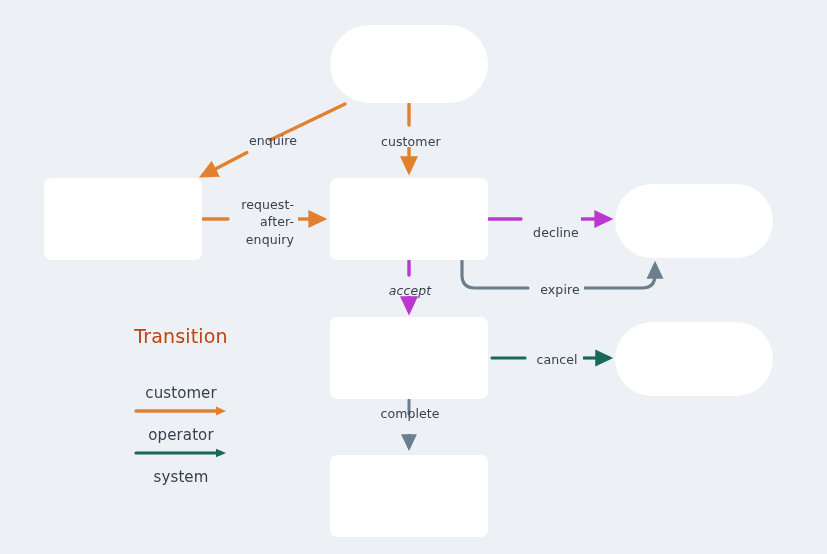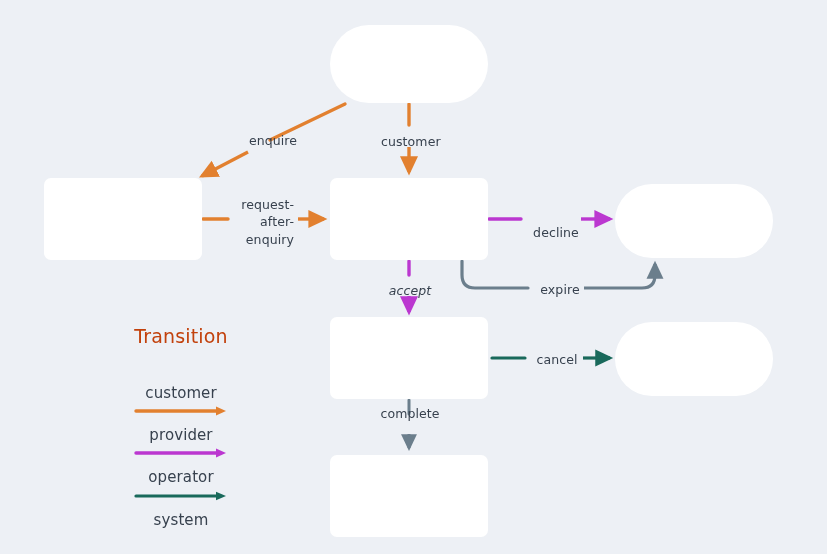--- a/index.html
+++ b/index.html
@@ -181,29 +181,20 @@
     <div class="legend-entry">
       <div class="legend-entry-label">customer</div>
       <div class="legend-arrow-slot">
         <svg width="94" height="12" viewBox="0 0 94 12" xmlns="http://www.w3.org/2000/svg">
           <path d="M2,6 L84,6" stroke="#e2802f" stroke-width="3.4" fill="none" stroke-linecap="round"></path>
           <path d="M82,1.6 L92,6 L82,10.4 Z" fill="#e2802f"></path>
         </svg>
       </div>
     </div>
 
-    <div class="legend-entry">
-      <div class="legend-entry-label">provider</div>
-      <div class="legend-arrow-slot">
-        <svg width="94" height="12" viewBox="0 0 94 12" xmlns="http://www.w3.org/2000/svg">
-          <path d="M2,6 L84,6" stroke="#bb37d0" stroke-width="3.4" fill="none" stroke-linecap="round"></path>
-          <path d="M82,1.6 L92,6 L82,10.4 Z" fill="#bb37d0"></path>
-        </svg>
-      </div>
-    </div>
 
     <div class="legend-entry">
       <div class="legend-entry-label">operator</div>
       <div class="legend-arrow-slot">
         <svg width="94" height="12" viewBox="0 0 94 12" xmlns="http://www.w3.org/2000/svg">
           <path d="M2,6 L84,6" stroke="#19695b" stroke-width="3.2" fill="none" stroke-linecap="round"></path>
           <path d="M82,1.8 L92,6 L82,10.2 Z" fill="#19695b"></path>
         </svg>
       </div>
     </div>

